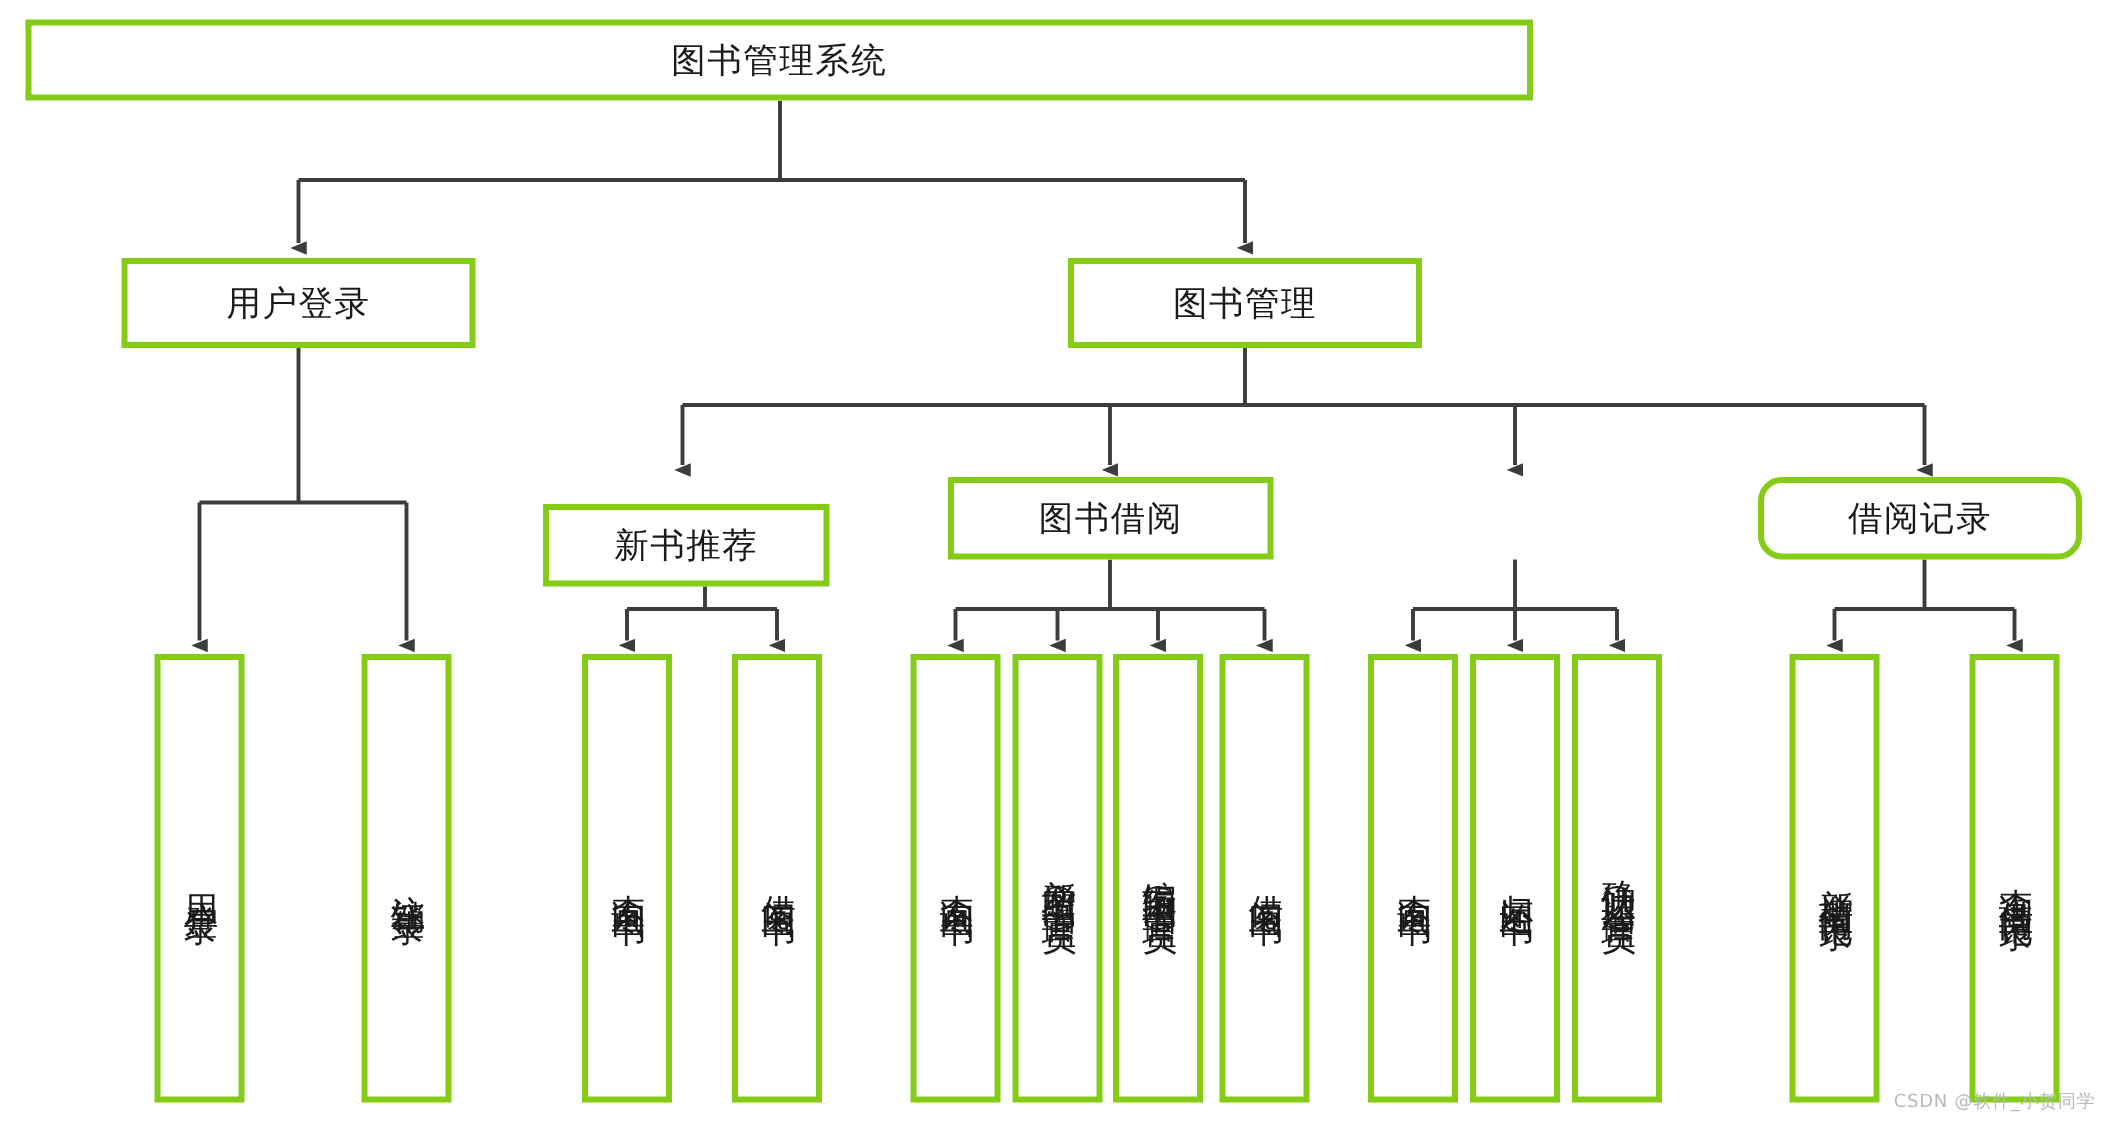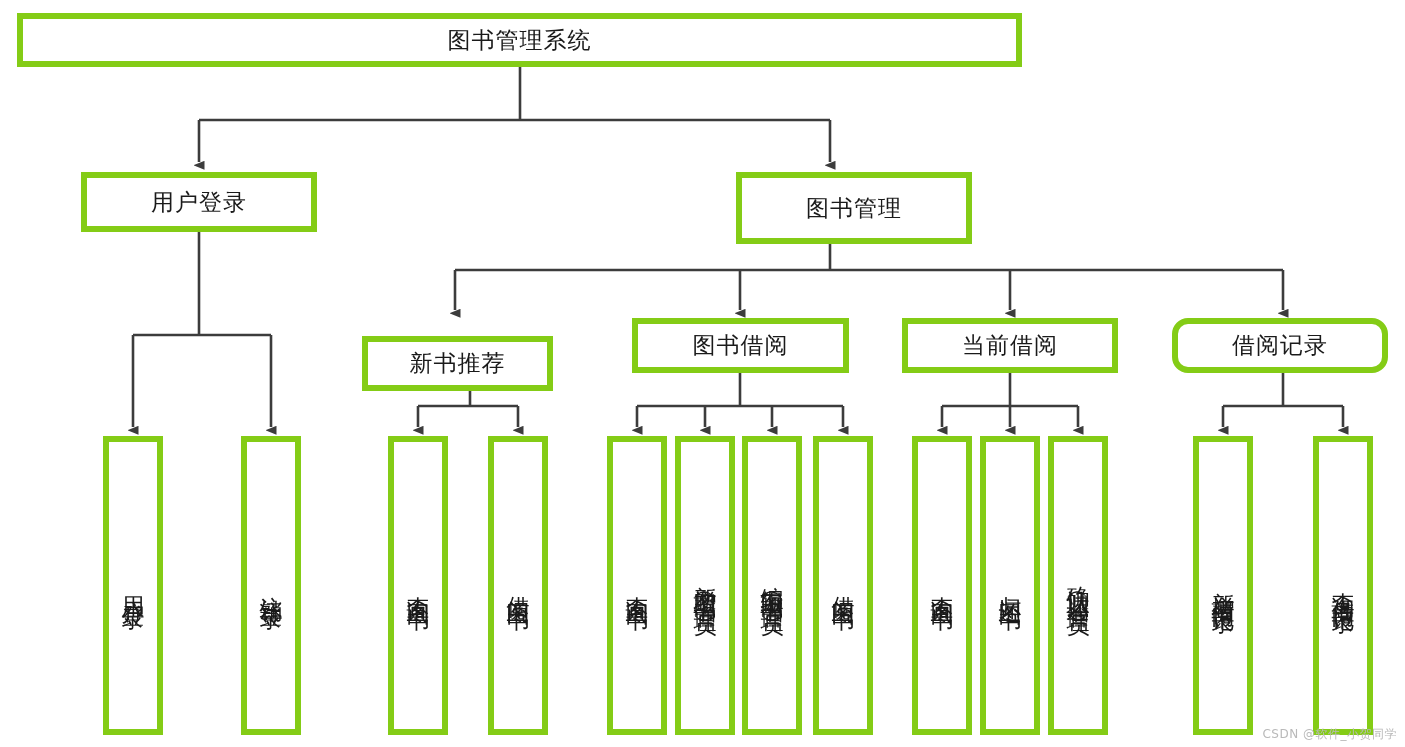--- a/index.html
+++ b/index.html
@@ -14,21 +14,21 @@
     width:1405px;height:747px;
   }
   #edges{
     position:absolute;left:0;top:0;
     width:1405px;height:747px;
     pointer-events:none;
   }
   .node{
     position:absolute;
     box-sizing:border-box;
-    border:6px solid #84cc16;
+    border:4px solid #84cc16;
     background:#ffffff;
     display:flex;
     align-items:center;
     justify-content:center;
     color:#1a1a1a;
   }
   .node.h{
     font-size:23px;
     letter-spacing:1px;
   }
@@ -110,32 +110,29 @@
     </g>
   </svg>
 
   <div class="node h" style="left:17px;top:13px;width:1005px;height:54px;">
     <span class="lbl">图书管理系统</span>
   </div>
 
   <div class="node h" style="left:81px;top:172px;width:236px;height:60px;">
     <span class="lbl">用户登录</span>
   </div>
-  <div class="node h" style="left:712px;top:172px;width:236px;height:72px;margin-left:24px;">
+  <div class="node h" style="left:712px;top:172px;width:236px;height:60px;">
     <span class="lbl">图书管理</span>
   </div>
 
   <div class="node h" style="left:362px;top:336px;width:191px;height:55px;align-items:center;">
     <span class="lbl">新书推荐</span>
   </div>
   <div class="node h" style="left:632px;top:318px;width:217px;height:55px;">
     <span class="lbl">图书借阅</span>
-  </div>
-  <div class="node h" style="left:902px;top:318px;width:216px;height:55px;">
-    <span class="lbl">当前借阅</span>
   </div>
   <div class="node h" style="left:1172px;top:318px;width:216px;height:55px;border-radius:16px;">
     <span class="lbl">借阅记录</span>
   </div>
 
   <div class="node v" style="left:103px;top:436px;width:60px;height:299px;">
     <span class="lbl">用户登录</span>
   </div>
   <div class="node v" style="left:241px;top:436px;width:60px;height:299px;">
     <span class="lbl">注销登录</span>

